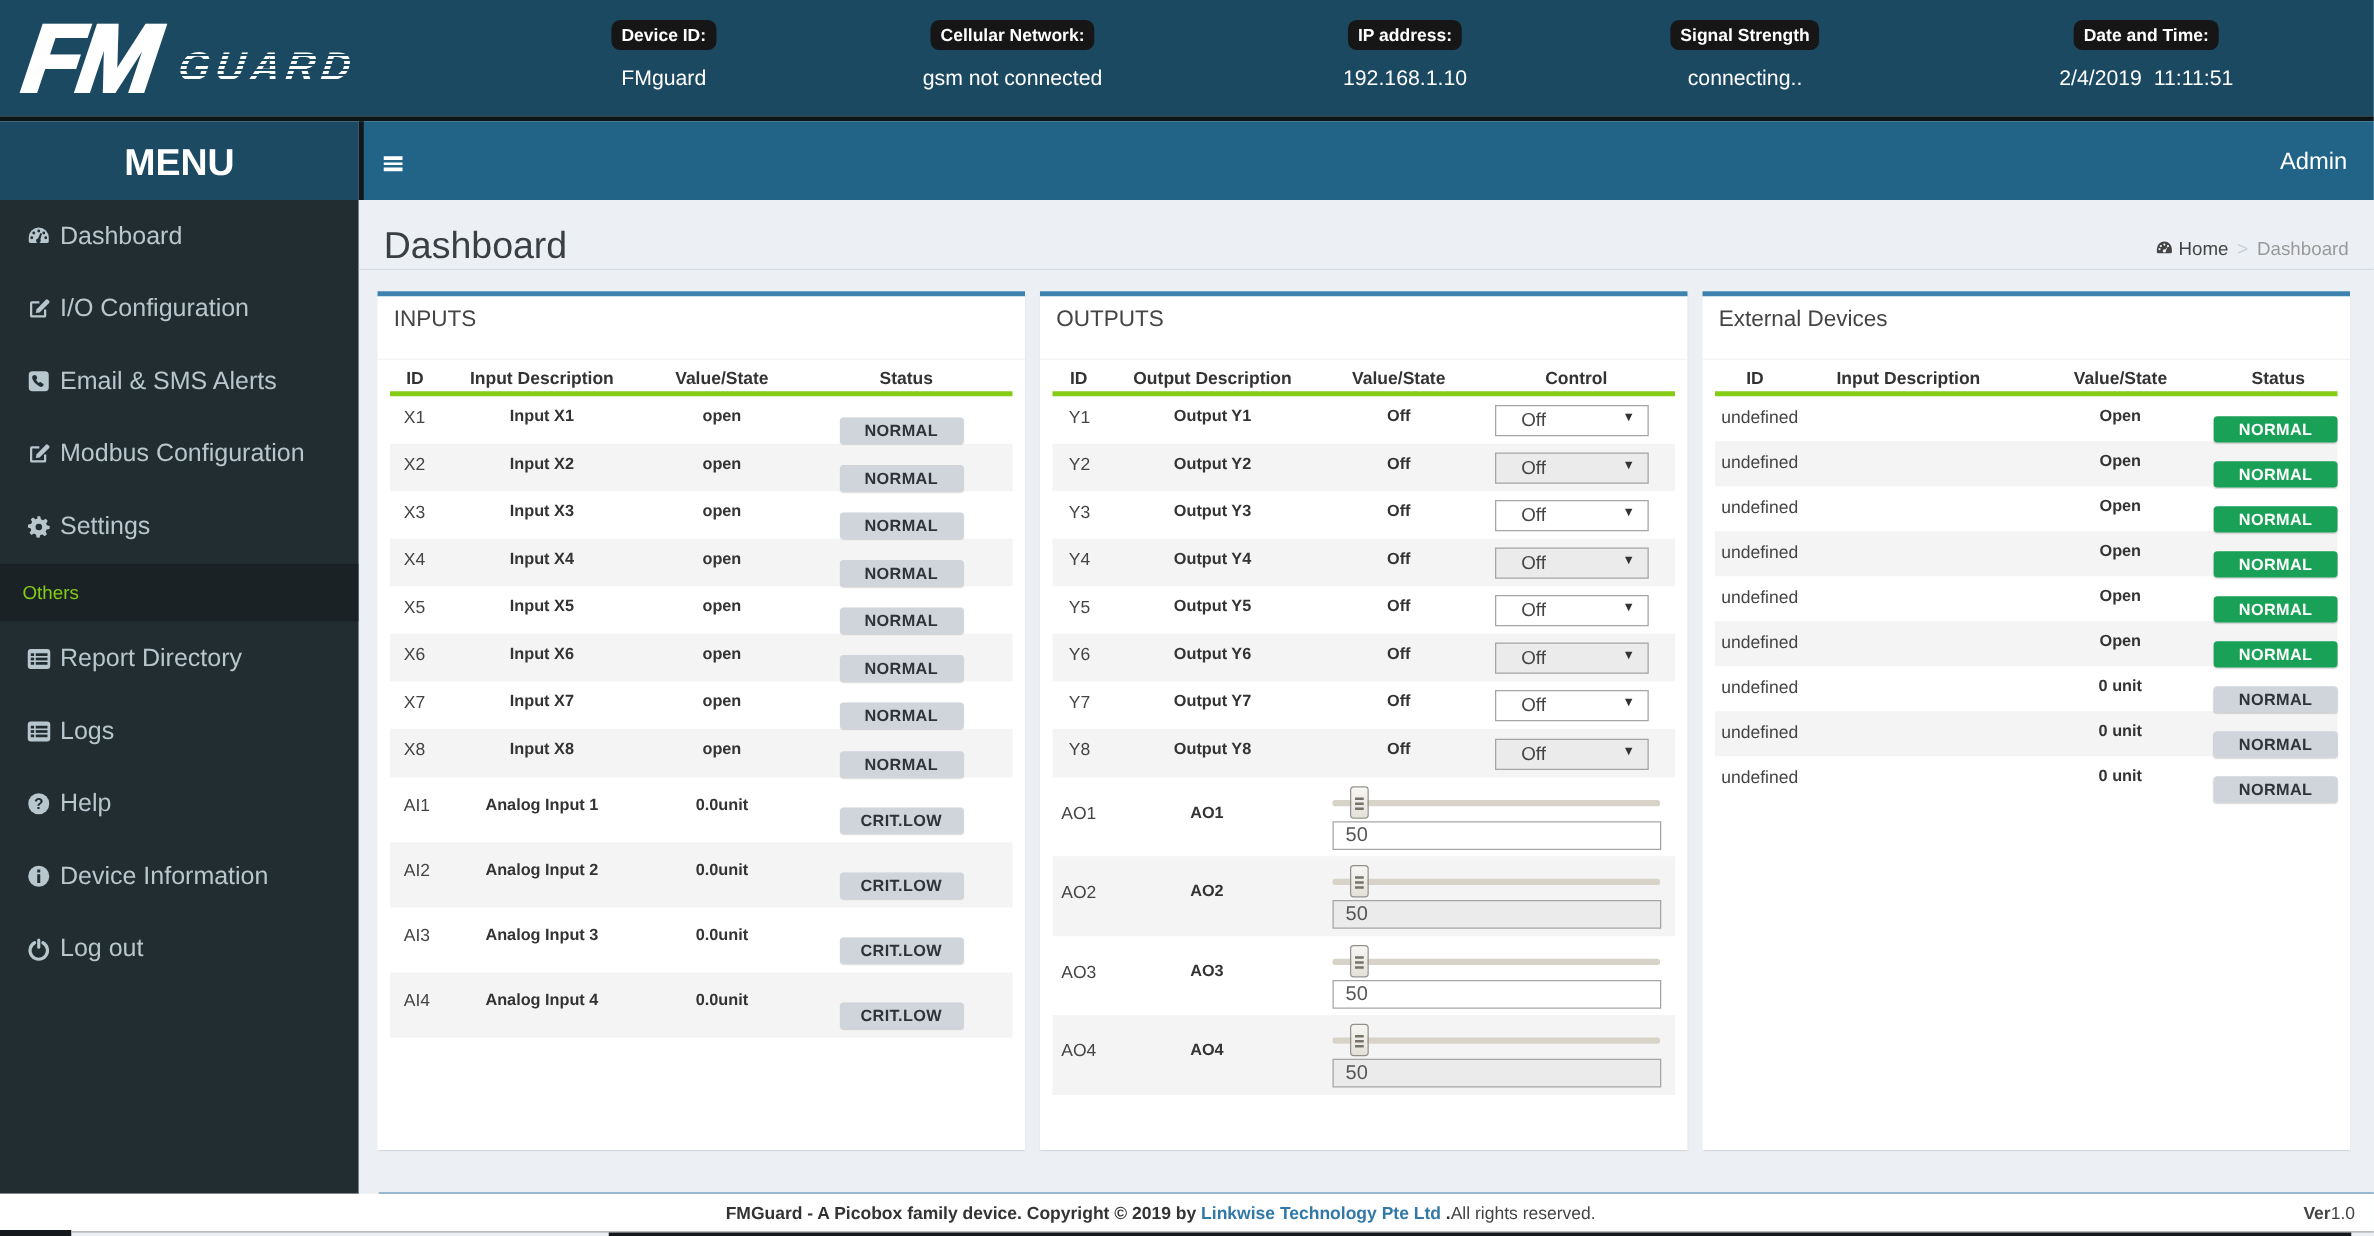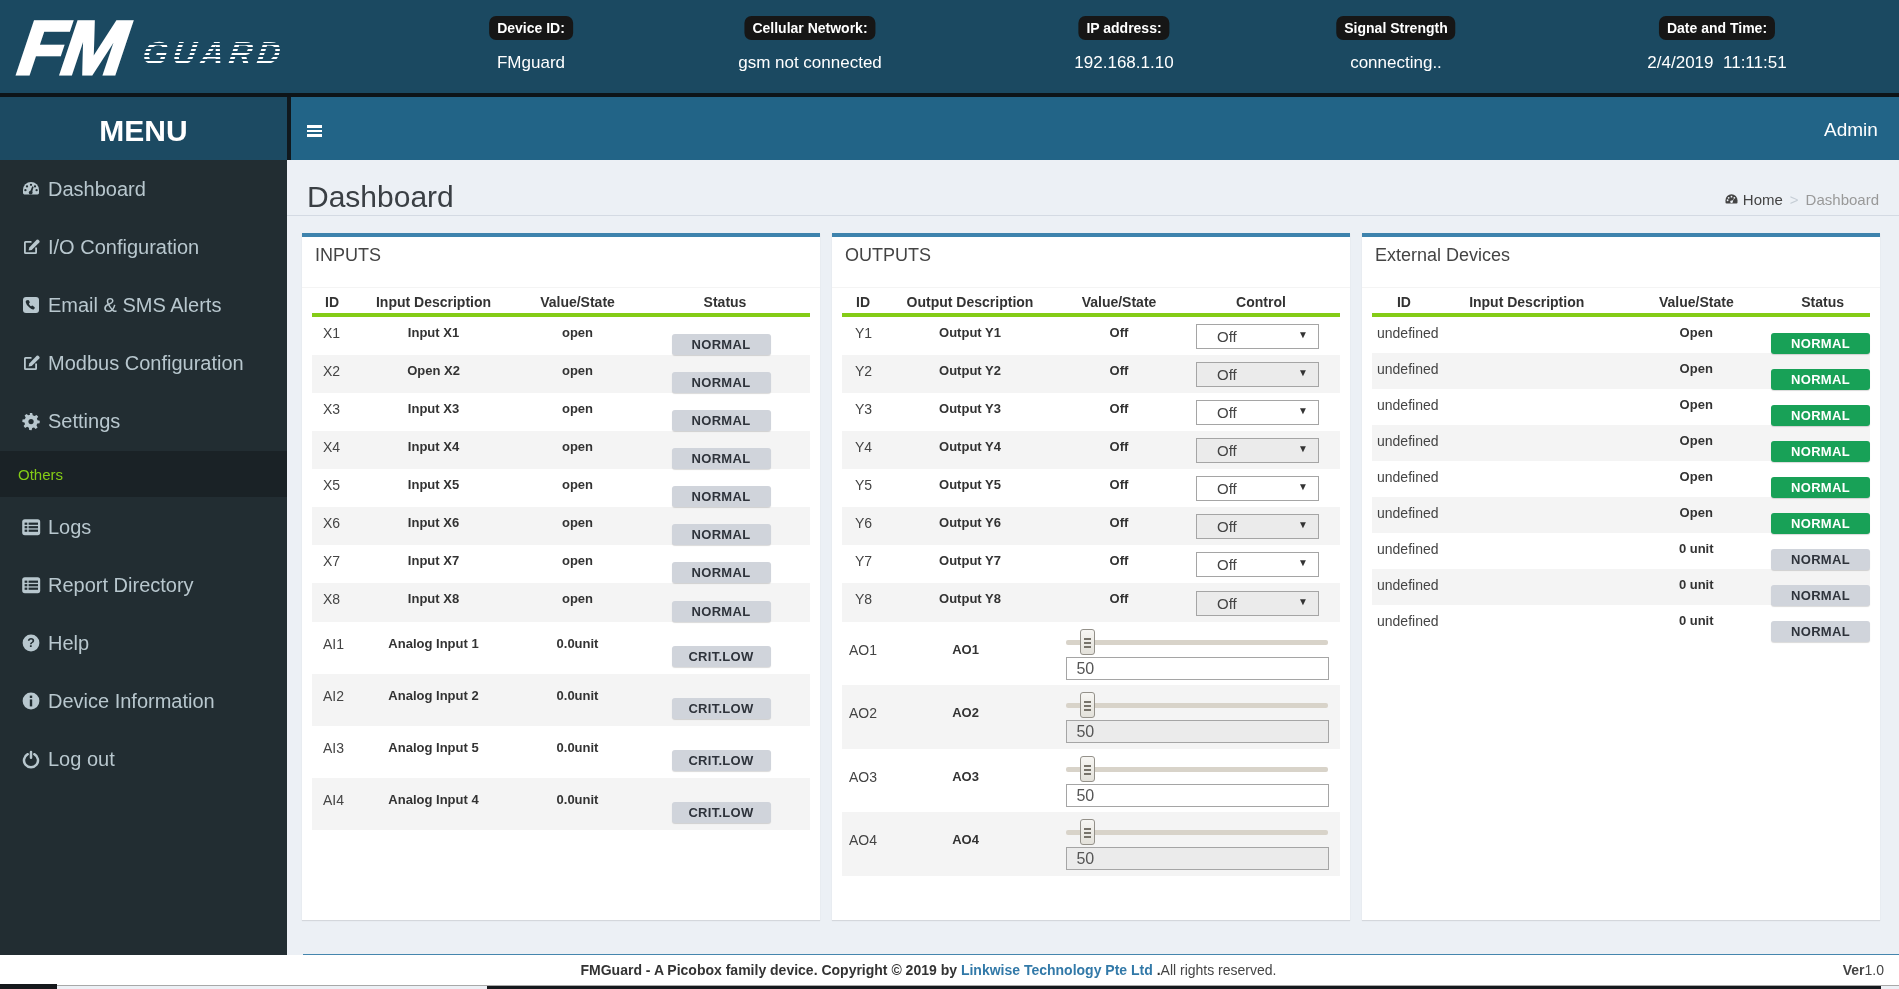--- a/index.html
+++ b/index.html
@@ -181,35 +181,35 @@
           <rect x="1.2" y="2.2" width="18" height="16" rx="2.6" fill="#b8c7ce"></rect>
           <g fill="#222d32">
             <rect x="3.6" y="5.6" width="2.7" height="2.2"></rect>
             <rect x="7.6" y="5.6" width="9.4" height="2.2"></rect>
             <rect x="3.6" y="9.1" width="2.7" height="2.2"></rect>
             <rect x="7.6" y="9.1" width="9.4" height="2.2"></rect>
             <rect x="3.6" y="12.6" width="2.7" height="2.2"></rect>
             <rect x="7.6" y="12.6" width="9.4" height="2.2"></rect>
           </g>
         </svg></span>
-      <span>Logs</span>
+      <span>Report Directory</span>
     </div>
 <div class="mitem">
       <span class="mic"><svg width="20" height="20" viewBox="0 0 20 20">
           <rect x="1.2" y="2.2" width="18" height="16" rx="2.6" fill="#b8c7ce"></rect>
           <g fill="#222d32">
             <rect x="3.6" y="5.6" width="2.7" height="2.2"></rect>
             <rect x="7.6" y="5.6" width="9.4" height="2.2"></rect>
             <rect x="3.6" y="9.1" width="2.7" height="2.2"></rect>
             <rect x="7.6" y="9.1" width="9.4" height="2.2"></rect>
             <rect x="3.6" y="12.6" width="2.7" height="2.2"></rect>
             <rect x="7.6" y="12.6" width="9.4" height="2.2"></rect>
           </g>
         </svg></span>
-      <span>Report Directory</span>
+      <span>Logs</span>
     </div>
 <div class="mitem">
       <span class="mic"><svg width="20" height="20" viewBox="0 0 20 20">
           <circle cx="10" cy="10" r="8.4" fill="#b8c7ce"></circle>
           <text x="10" y="14.4" font-family="Liberation Sans" font-size="12.5" font-weight="bold" fill="#222d32" text-anchor="middle">?</text>
         </svg></span>
       <span>Help</span>
     </div>
 <div class="mitem">
       <span class="mic"><svg width="20" height="20" viewBox="0 0 20 20">
@@ -258,21 +258,21 @@
           <div class="c cv">
             <b>open</b>
           </div>
           <div class="c cs mid">
             <span class="sbtn btn-gray">NORMAL</span>
           </div>
         </div>
 <div class="trow stripe" style="height:38px">
           <div class="c ci">X2</div>
           <div class="c cd">
-            <b>Open X2</b>
+            <b>Input X2</b>
           </div>
           <div class="c cv">
             <b>open</b>
           </div>
           <div class="c cs mid">
             <span class="sbtn btn-gray">NORMAL</span>
           </div>
         </div>
 <div class="trow" style="height:38px">
           <div class="c ci">X3</div>
@@ -366,21 +366,21 @@
           <div class="c cv">
             <b>0.0unit</b>
           </div>
           <div class="c cs mid">
             <span class="sbtn btn-gray">CRIT.LOW</span>
           </div>
         </div>
 <div class="trow ai" style="height:52px">
           <div class="c ci">AI3</div>
           <div class="c cd">
-            <b>Analog Input 5</b>
+            <b>Analog Input 3</b>
           </div>
           <div class="c cv">
             <b>0.0unit</b>
           </div>
           <div class="c cs mid">
             <span class="sbtn btn-gray">CRIT.LOW</span>
           </div>
         </div>
 <div class="trow ai stripe" style="height:52px">
           <div class="c ci">AI4</div>

